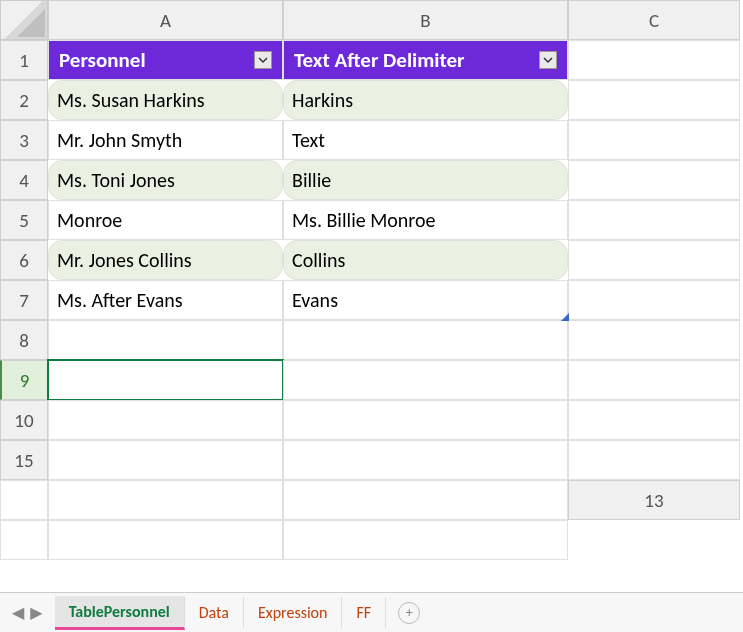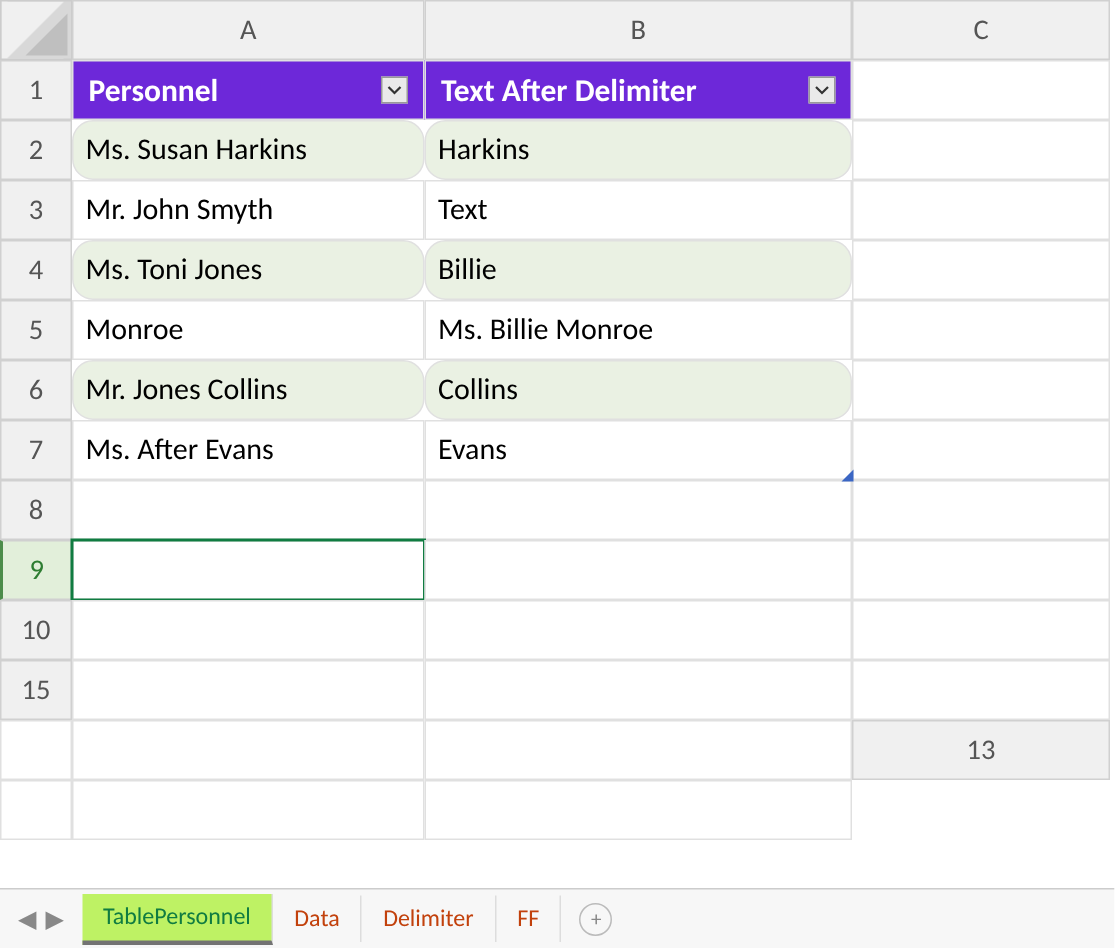--- a/index.html
+++ b/index.html
@@ -120,24 +120,24 @@
       color: #888;
     }
     .navbtns span { user-select:none; }
     .tab {
       padding: 6px 14px;
       border-right: 1px solid #ddd;
       color: #c2410c;
       cursor: pointer;
     }
     .tab.active {
-      background: #bef264;
+      background: #e5e5e5;
       color: #107c41;
-      font-weight: normal;
-      border-bottom: 3px solid #737373;
+      font-weight: bold;
+      border-bottom: 3px solid #ec4899;
     }
     .addtab {
       width: 22px; height: 22px;
       border: 1px solid #bbb;
       border-radius: 50%;
       margin-left: 12px;
       display:flex; align-items:center; justify-content:center;
       color:#888; font-size:14px;
     }
   </style>
@@ -230,18 +230,18 @@
   <div class="cell"></div>
 </div>
 
 <div class="sheets">
   <div class="navbtns">
     <span>◀</span>
     <span>▶</span>
   </div>
   <div class="tab active">TablePersonnel</div>
   <div class="tab">Data</div>
-  <div class="tab">Delimiter</div>
+  <div class="tab">Expression</div>
   <div class="tab">FF</div>
   <div class="addtab">
     <span>+</span>
   </div>
 </div>
 
 </body></html>

